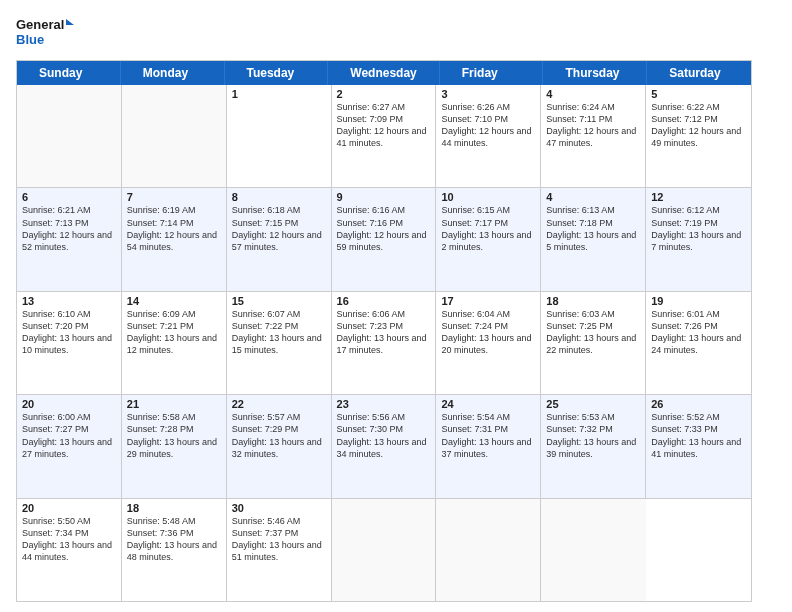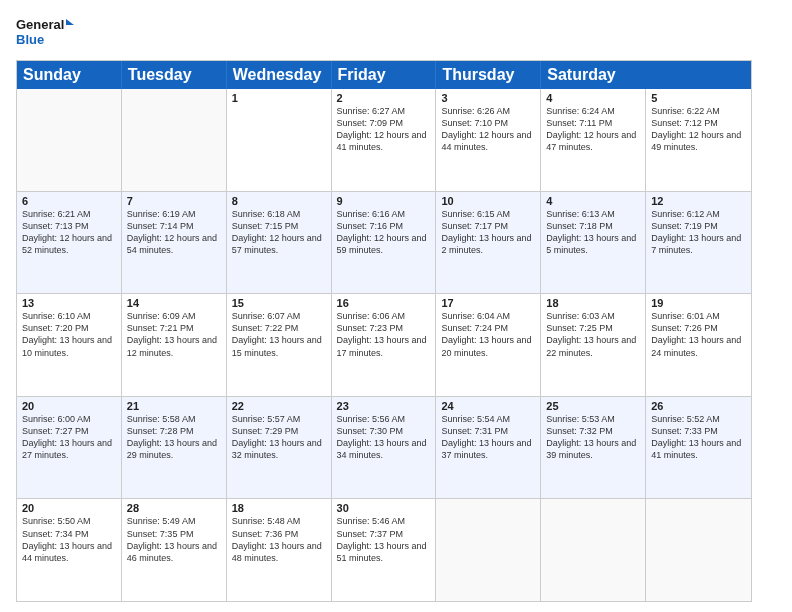--- a/index.html
+++ b/index.html
@@ -47,23 +47,23 @@
       flex-direction: column;
       border: 1px solid #ccc;
     }
     .cal-header-row {
       display: grid;
       grid-template-columns: repeat(7, 1fr);
       background: #1565c0;
     }
     .cal-header-cell {
       color: #fff;
-      font-size: 16px;
+      font-size: 12px;
       font-weight: bold;
-      padding: 5px 6px;
+      padding: 5px 22px;
       border-right: 1px solid #2277d0;
       text-align: left;
     }
     .cal-header-cell:last-child { border-right: none; }
     .cal-body {
       flex: 1;
       display: flex;
       flex-direction: column;
     }
     .cal-row {
@@ -112,20 +112,21 @@
 </div>
     <div class="title-block">
       <div class="month-title"></div>
       <div class="location"></div>
     </div>
   </div>
 
   <div class="calendar">
     <div class="cal-header-row">
     <div class="cal-header-cell">Sunday</div>
+        <div class="cal-header-cell">Monday</div>
         <div class="cal-header-cell">Tuesday</div>
         <div class="cal-header-cell">Wednesday</div>
         <div class="cal-header-cell">Friday</div>
         <div class="cal-header-cell">Thursday</div>
         <div class="cal-header-cell">Saturday</div>
       </div>
     <div class="cal-body">
     <div class="cal-row">
           <div class="cal-cell empty"></div>
           <div class="cal-cell empty"></div>
@@ -238,24 +239,20 @@
             <div class="day-num">26</div>
             <div class="day-info">Sunrise: 5:52 AM<br>Sunset: 7:33 PM<br>Daylight: 13 hours and 41 minutes.</div>
           </div>
         </div>
         <div class="cal-row">
           <div class="cal-cell">
             <div class="day-num">20</div>
             <div class="day-info">Sunrise: 5:50 AM<br>Sunset: 7:34 PM<br>Daylight: 13 hours and 44 minutes.</div>
           </div>
           <div class="cal-cell">
-            <div class="day-num">28</div>
-            <div class="day-info">Sunrise: 5:49 AM<br>Sunset: 7:35 PM<br>Daylight: 13 hours and 46 minutes.</div>
-          </div>
-          <div class="cal-cell">
             <div class="day-num">18</div>
             <div class="day-info">Sunrise: 5:48 AM<br>Sunset: 7:36 PM<br>Daylight: 13 hours and 48 minutes.</div>
           </div>
           <div class="cal-cell">
             <div class="day-num">30</div>
             <div class="day-info">Sunrise: 5:46 AM<br>Sunset: 7:37 PM<br>Daylight: 13 hours and 51 minutes.</div>
           </div>
           <div class="cal-cell empty"></div>
           <div class="cal-cell empty"></div>
           <div class="cal-cell empty"></div>

